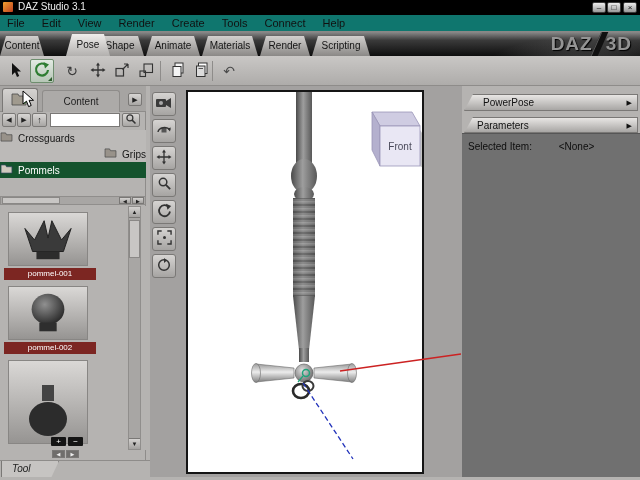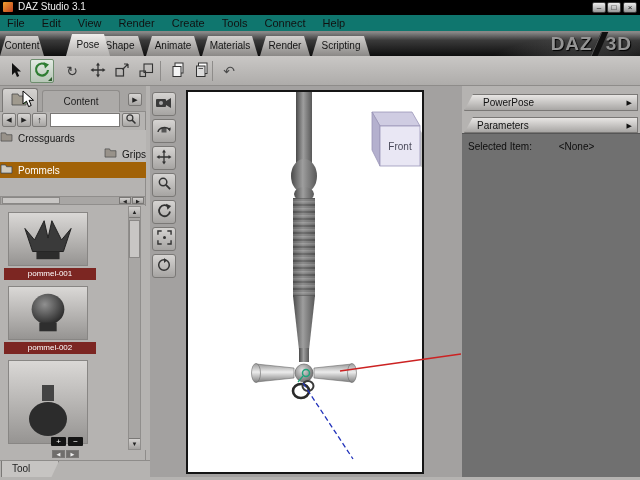--- a/index.html
+++ b/index.html
@@ -68,38 +68,38 @@
     background:linear-gradient(#d8d6d4,#a8a6a4); border:1px solid #7a7876; border-radius:2px;
     font-size:7px; color:#222; text-align:center; line-height:12px; }
   .searchbox { position:absolute; left:50px; top:1px; width:70px; height:14px;
     border:1px solid #7a7876; background:#fff; font-size:10px; padding:0 2px; }
   .searchbtn { position:absolute; left:122px; top:1px; width:18px; height:14px;
     background:linear-gradient(#d8d6d4,#a8a6a4); border:1px solid #7a7876; border-radius:2px;
     display:flex; align-items:center; justify-content:center; }
   .folderlist { position:absolute; left:0; top:44px; width:146px; height:64px; }
   .frow { position:absolute; left:0; width:146px; height:16px; display:flex;
     align-items:center; padding-left:0; gap:5px; font-size:10px; color:#151515; background:#bcbab8; }
-  .frow.selected { background:#a16207; color:#fff; }
+  .frow.selected { background:#14532d; color:#fff; }
   .hscroll { position:absolute; background:#a8a6a4; border:1px solid #908e8c; }
   .scrollthumb { position:absolute; background:#c8c6c4; border:1px solid #8a8886; }
   .scrollbtn { position:absolute; background:linear-gradient(#d4d2d0,#a4a2a0); border:1px solid #7a7876;
     font-size:5px; color:#222; text-align:center; }
   .thumbarea { position:absolute; left:0; top:120px; width:146px; height:244px; background:#b5b3b1; }
   .thumbframe { position:absolute; left:8px; width:80px; background:linear-gradient(#dad8d6,#969492);
     border:1px solid #888684; }
   .thumblabel { position:absolute; left:4px; width:92px; height:12px; color:#fff;
     font-size:8px; text-align:center; line-height:12px; }
   .zoombtn { position:absolute; width:15px; height:9px; background:#141414; color:#fff;
     font-size:8px; line-height:8px; text-align:center; border-radius:1px; }
   .vscroll { position:absolute; left:128px; top:0; width:13px; height:244px; background:#a8a6a4;
     border:1px solid #908e8c; }
   .vsbtn { position:absolute; left:0; width:11px; height:11px; font-size:6px; line-height:11px;
     text-align:center; color:#222; background:linear-gradient(#d4d2d0,#a4a2a0); border-bottom:1px solid #7a7876; }
   .toolstrip { position:absolute; left:0; top:460px; width:150px; height:20px;
-    background:#b5b3b1; border-top:1px solid #8e8c8a; }
+    background:#b5b3b1; border-top:1px solid #8e8c8a;font-style:italic; }
   .tooltab { position:absolute; left:1px; top:0; width:58px; height:17px; background:#c6c4c2;
     border:1px solid #7a7876; border-top:none;
     clip-path:polygon(0 0, 100% 0, calc(100% - 8px) 100%, 0 100%);
     font-size:10px; line-height:16px; padding-left:10px; color:#222; }
 
   
   .viewport { position:absolute; left:150px; top:86px; width:312px; height:394px; background:#a3a1a0; }
   .vbtn { position:absolute; left:2px; width:24px; height:24px;
     background:linear-gradient(#d6d4d2,#a6a4a2); border:1px solid #7a7876; border-radius:3px;
     display:flex; align-items:center; justify-content:center; }

